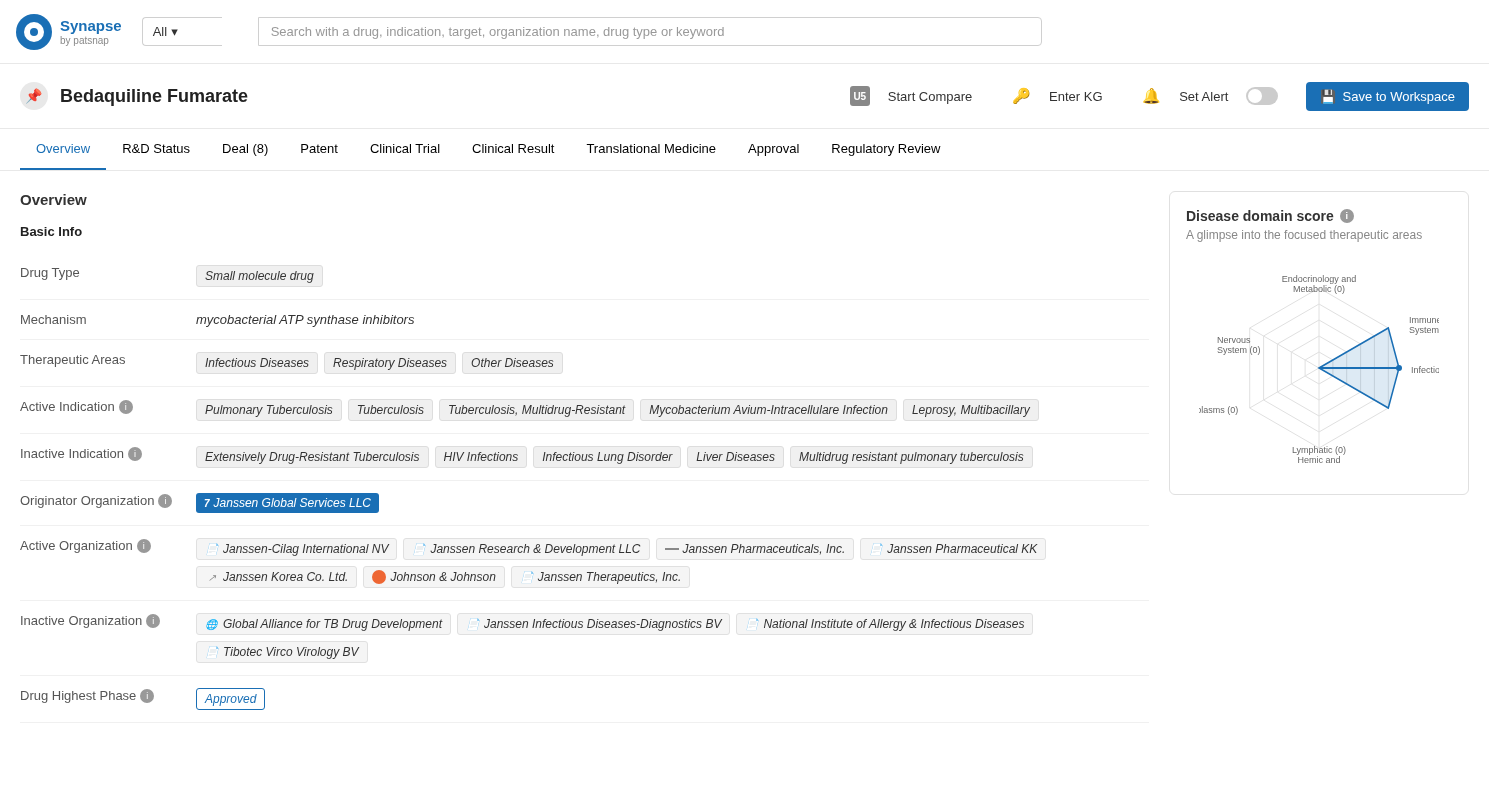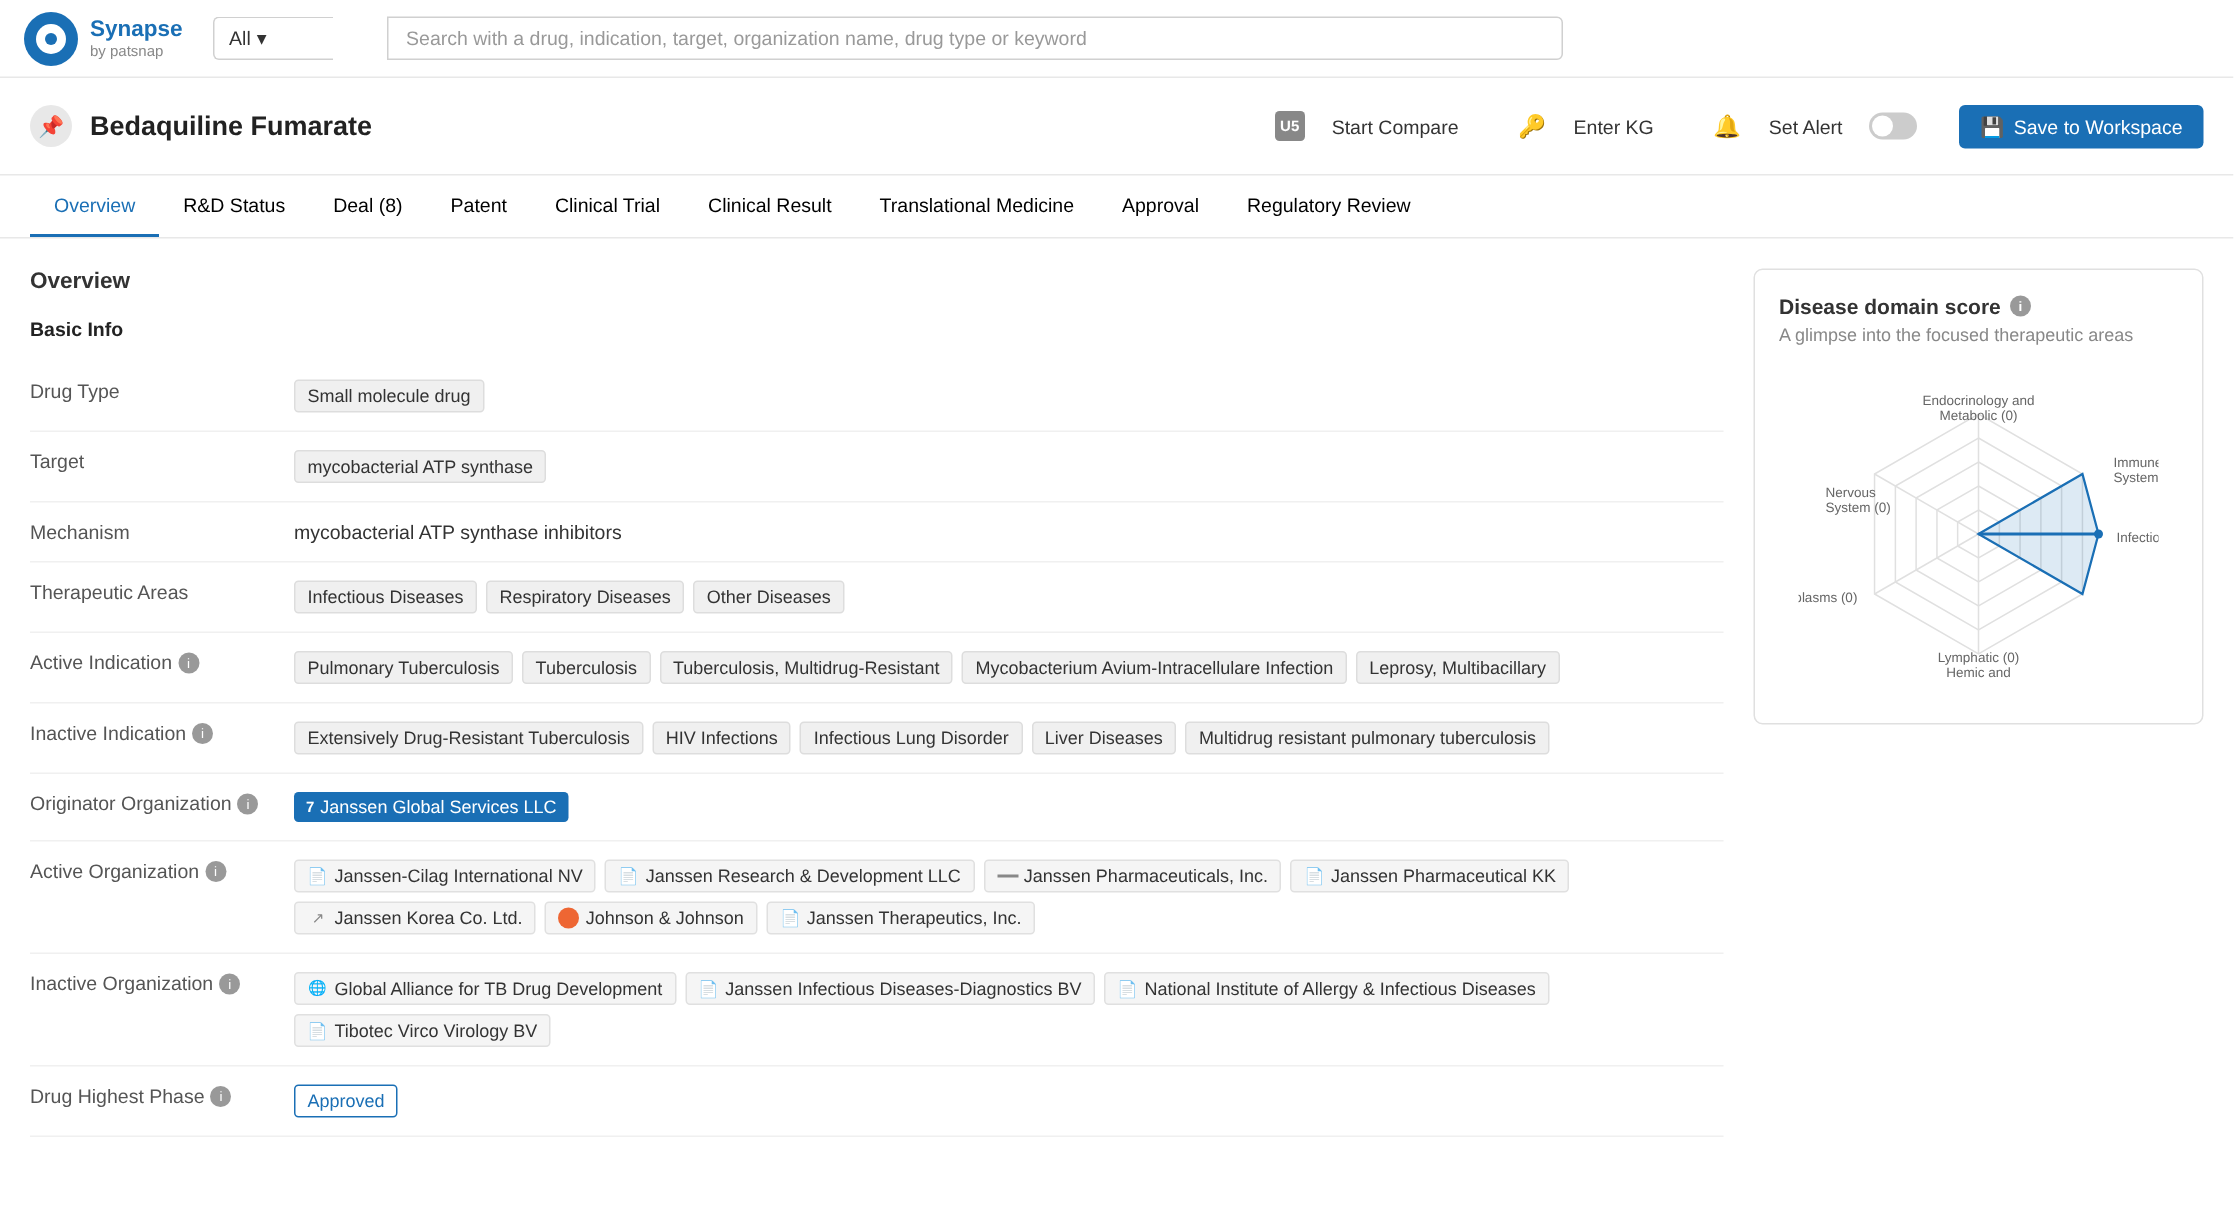--- a/index.html
+++ b/index.html
@@ -1,20 +1,20 @@
 <!DOCTYPE html>
 <html><head>
   <meta charset="utf-8">
   <style>
     * { box-sizing: border-box; margin: 0; padding: 0; }
     body { font-family: -apple-system, BlinkMacSystemFont, 'Segoe UI', sans-serif; font-size: 13px; color: #333; background: #fff; }
 
     
     .top-nav {
-      display: flex; align-items: center; height: 52px;
+      display: flex; align-items: center; height: 64px;
       border-bottom: 1px solid #e8e8e8; padding: 0 16px; gap: 12px;
     }
     .logo-area { display: flex; align-items: center; gap: 8px; margin-right: 8px; }
     .logo-circle { width: 36px; height: 36px; border-radius: 50%; background: #1a6fb5; display: flex; align-items: center; justify-content: center; }
     .logo-inner { width: 20px; height: 20px; border-radius: 50%; background: #fff; display: flex; align-items: center; justify-content: center; }
     .logo-dot { width: 8px; height: 8px; border-radius: 50%; background: #1a6fb5; }
     .logo-text { display: flex; flex-direction: column; line-height: 1.2; }
     .logo-synapse { font-weight: 700; font-size: 15px; color: #1a6fb5; }
     .logo-sub { font-size: 10px; color: #888; }
     .search-container { display: flex; align-items: center; flex: 1; max-width: 900px; gap: 36px; }
@@ -41,21 +41,21 @@
     .tab.active { color: #1a6fb5; border-bottom-color: #1a6fb5; font-weight: 500; }
 
     
     .main-content { padding: 20px; display: flex; gap: 20px; }
     .content-left { flex: 1; }
     .section-title { font-size: 15px; font-weight: 600; margin-bottom: 16px; }
     .subsection-title { font-size: 13px; font-weight: 600; margin-bottom: 14px; color: #222; }
 
     .info-row { display: flex; padding: 12px 0; border-bottom: 1px solid #f0f0f0; align-items: flex-start; gap: 16px; }
     .info-label { width: 160px; min-width: 160px; color: #555; font-size: 13px; display: flex; align-items: center; gap: 4px; }
-    .info-value { flex: 1; display: flex; flex-wrap: wrap; gap: 6px; align-items: center; }
+    .info-value { flex: 1; display: flex; flex-wrap: wrap; gap: 6px; align-items: center; font-style: italic; }
     .tag { background: #f0f0f0; border: 1px solid #ddd; border-radius: 3px; padding: 3px 8px; font-size: 12px; color: #333; white-space: nowrap; }
     .tag-outline { background: #fff; border: 1px solid #1a6fb5; border-radius: 3px; padding: 3px 8px; font-size: 12px; color: #1a6fb5; white-space: nowrap; }
     .link-text { color: #1a6fb5; cursor: pointer; font-size: 13px; }
     .info-text { font-size: 13px; color: #333; }
     .org-tag { background: #f5f5f5; border: 1px solid #e0e0e0; border-radius: 3px; padding: 3px 8px; font-size: 12px; color: #333; display: flex; align-items: center; gap: 4px; white-space: nowrap; cursor: pointer; }
     .org-icon { width: 14px; height: 14px; display: inline-flex; align-items: center; justify-content: center; font-size: 10px; }
     .info-icon { width: 14px; height: 14px; border-radius: 50%; background: #999; color: #fff; font-size: 9px; display: inline-flex; align-items: center; justify-content: center; cursor: pointer; }
 
     
     .disease-panel {
@@ -140,26 +140,20 @@
     <div class="section-title">Overview</div>
     <div class="subsection-title">Basic Info</div>
     <div id="info-rows">
         <div class="info-row">
           <div class="info-label">Drug Type</div>
           <div class="info-value">
             <span class="tag">Small molecule drug</span>
           </div>
         </div>
         <div class="info-row">
-          <div class="info-label">Target</div>
-          <div class="info-value">
-            <span class="tag">mycobacterial ATP synthase</span>
-          </div>
-        </div>
-        <div class="info-row">
           <div class="info-label">Mechanism</div>
           <div class="info-value">
             <span class="info-text">mycobacterial ATP synthase inhibitors</span>
           </div>
         </div>
         <div class="info-row">
           <div class="info-label">Therapeutic Areas</div>
           <div class="info-value">
             <span class="tag">Infectious Diseases</span>
             <span class="tag">Respiratory Diseases</span>

